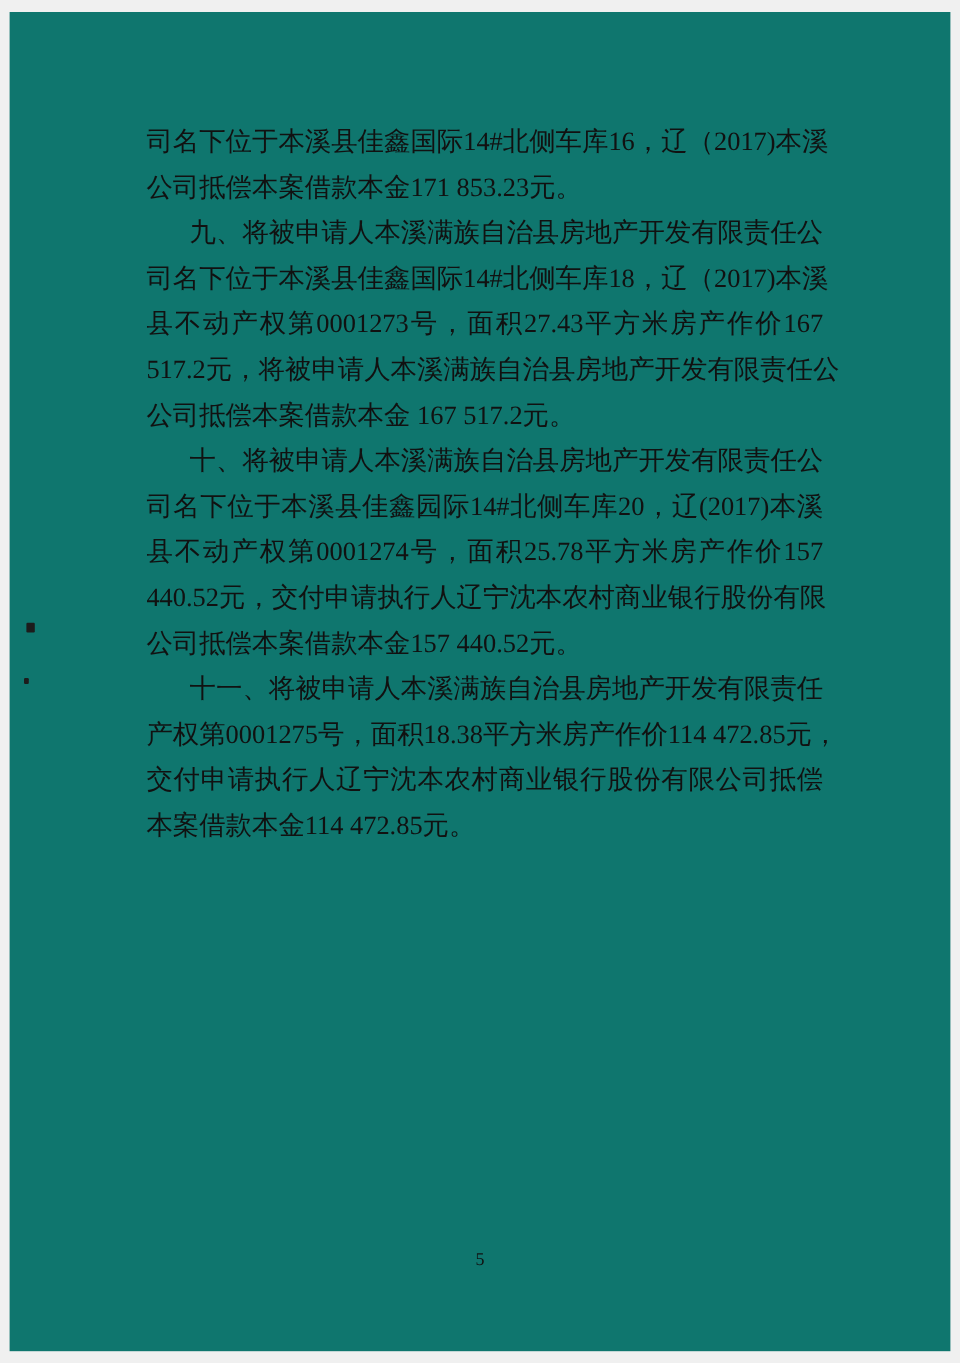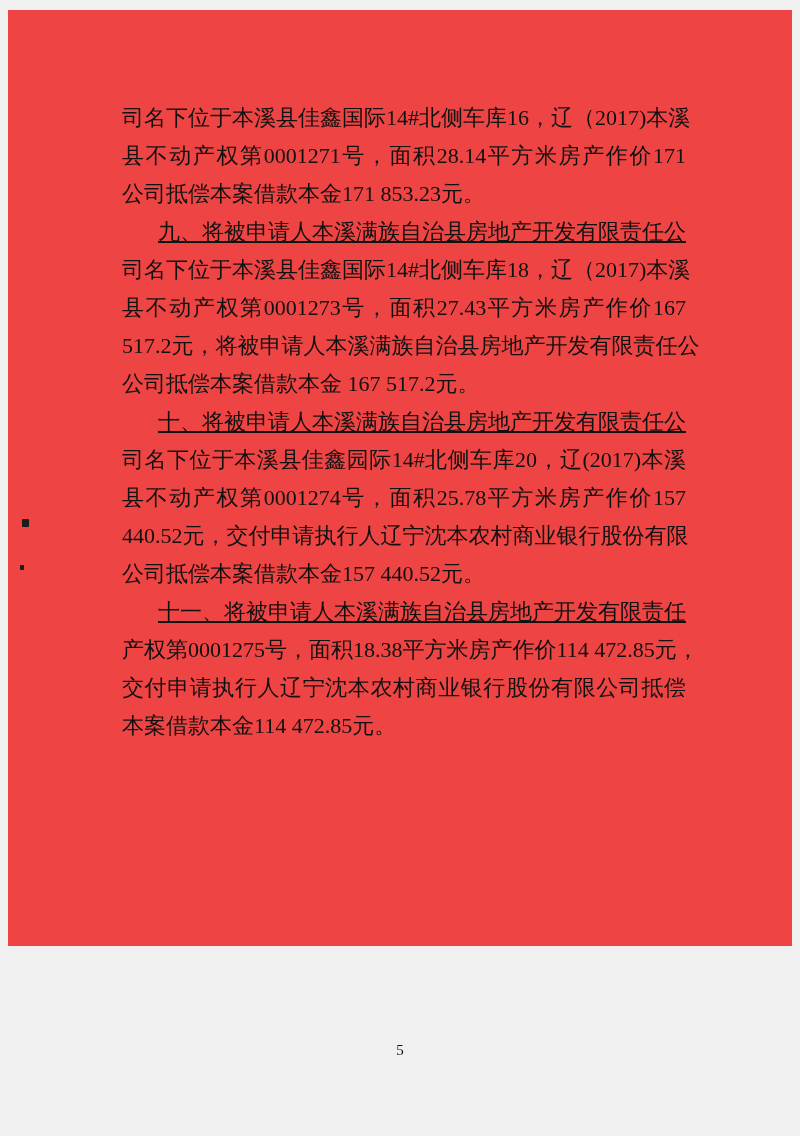--- a/index.html
+++ b/index.html
@@ -13,22 +13,22 @@
     width: 800px;
     height: 1136px;
     background: #f0f0f0;
     overflow: hidden;
   }
   .page {
     position: absolute;
     left: 8px;
     top: 10px;
     width: 784px;
-    height: 936px;
-    background: #ef4444;
+    height: 1116px;
+    background: #0f766e;
   }
   .text-block {
     position: absolute;
     left: 114px;   
     top: 89px;     
     width: 564px;
     color: #111111;
   }
   .paragraph {
     margin: 0;
@@ -38,21 +38,20 @@
     height: 38px;
     line-height: 38px;
     font-size: 22px;
     white-space: nowrap;
     text-align: justify;
     text-align-last: justify;
     color: #111111;
   }
   .line.indent {
     padding-left: 36px;
-    text-decoration: underline;
   }
   .line.short {
     text-align-last: left;
   }
   .page-footer {
     position: absolute;
     left: 0;
     right: 0;
     top: 1028px;  
     height: 24px;
@@ -70,21 +69,20 @@
 </style>
 </head>
 <body>
 
 <div class="canvas">
   <div class="page">
     <div class="text-block">
 
     <div class="paragraph">
           <div class="line">司名下位于本溪县佳鑫国际14#北侧车库16，辽（2017)本溪</div>
-          <div class="line">县不动产权第0001271号，面积28.14平方米房产作价171</div>
           <div class="line short">公司抵偿本案借款本金171 853.23元。</div>
         </div>
         <div class="paragraph">
           <div class="line indent">九、将被申请人本溪满族自治县房地产开发有限责任公</div>
           <div class="line">司名下位于本溪县佳鑫国际14#北侧车库18，辽（2017)本溪</div>
           <div class="line">县不动产权第0001273号，面积27.43平方米房产作价167</div>
           <div class="line">517.2元，将被申请人本溪满族自治县房地产开发有限责任公</div>
           <div class="line short">公司抵偿本案借款本金 167 517.2元。</div>
         </div>
         <div class="paragraph">

